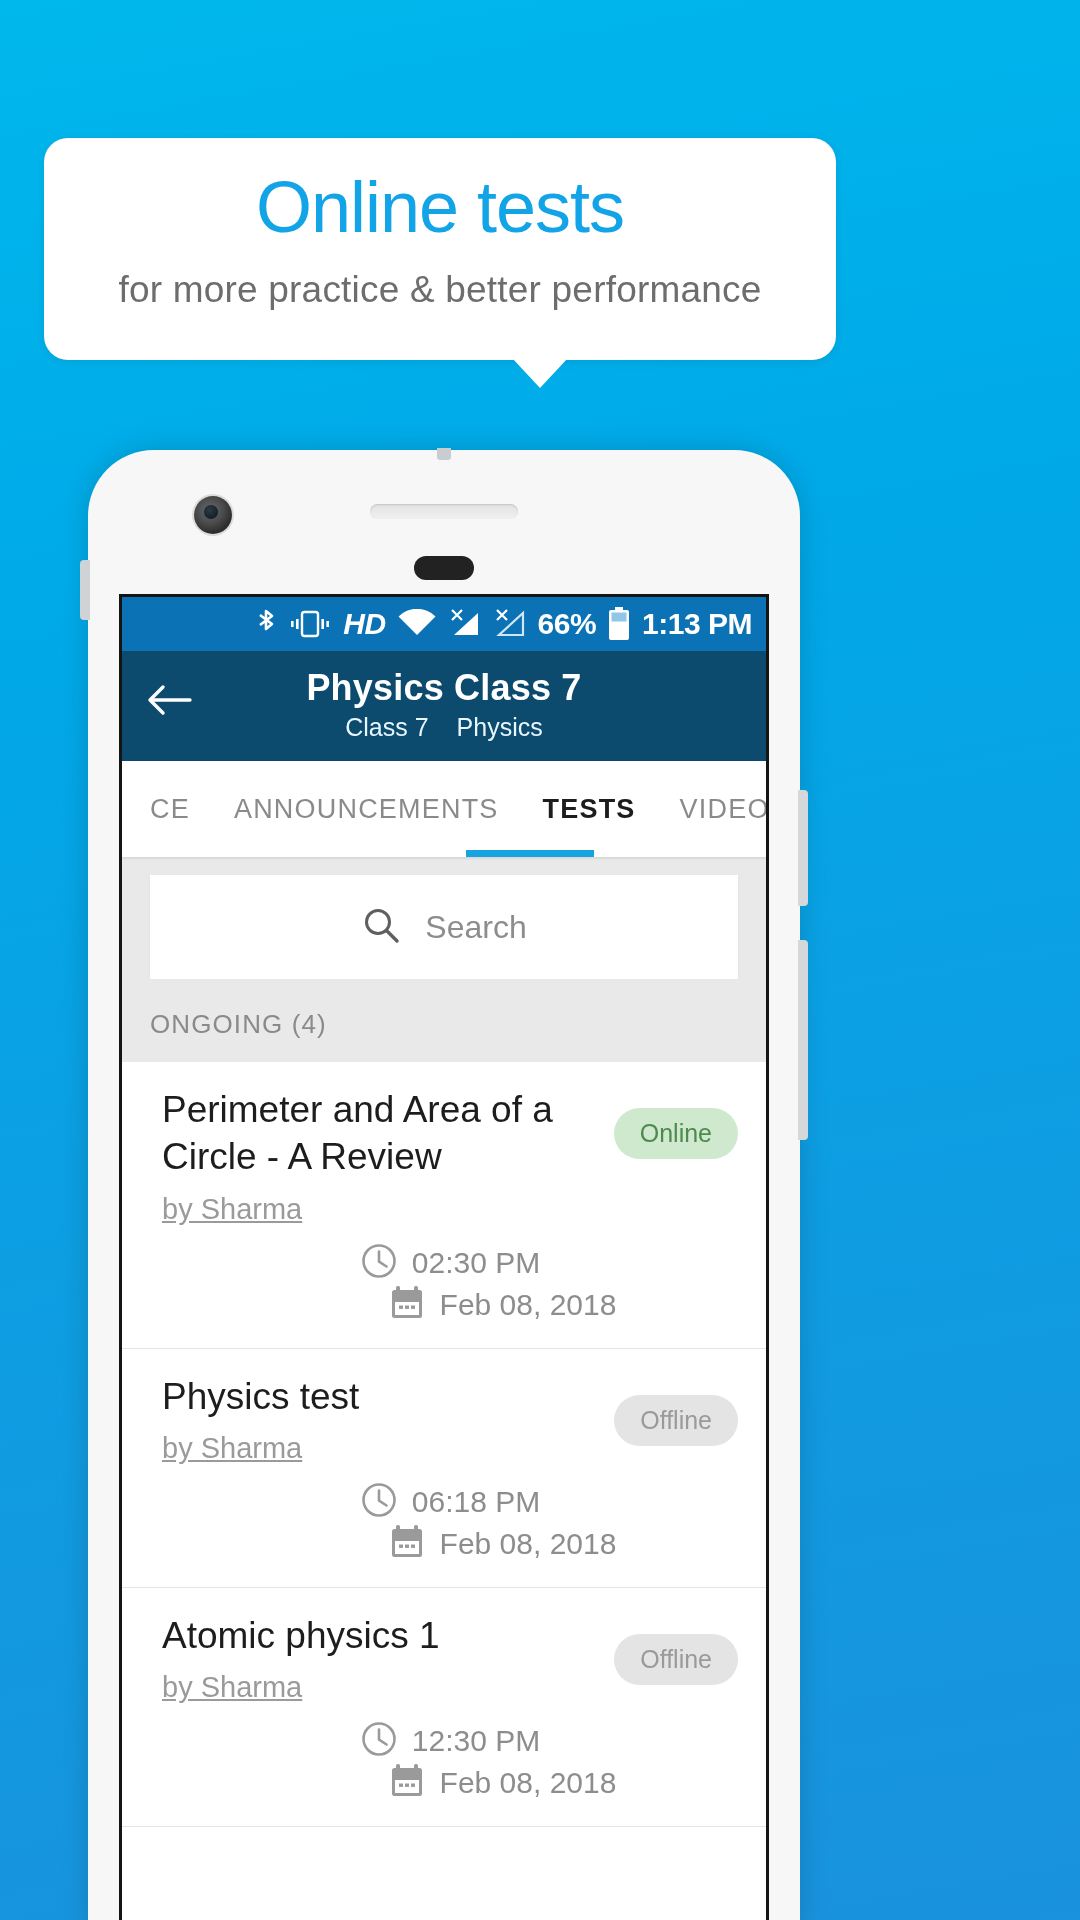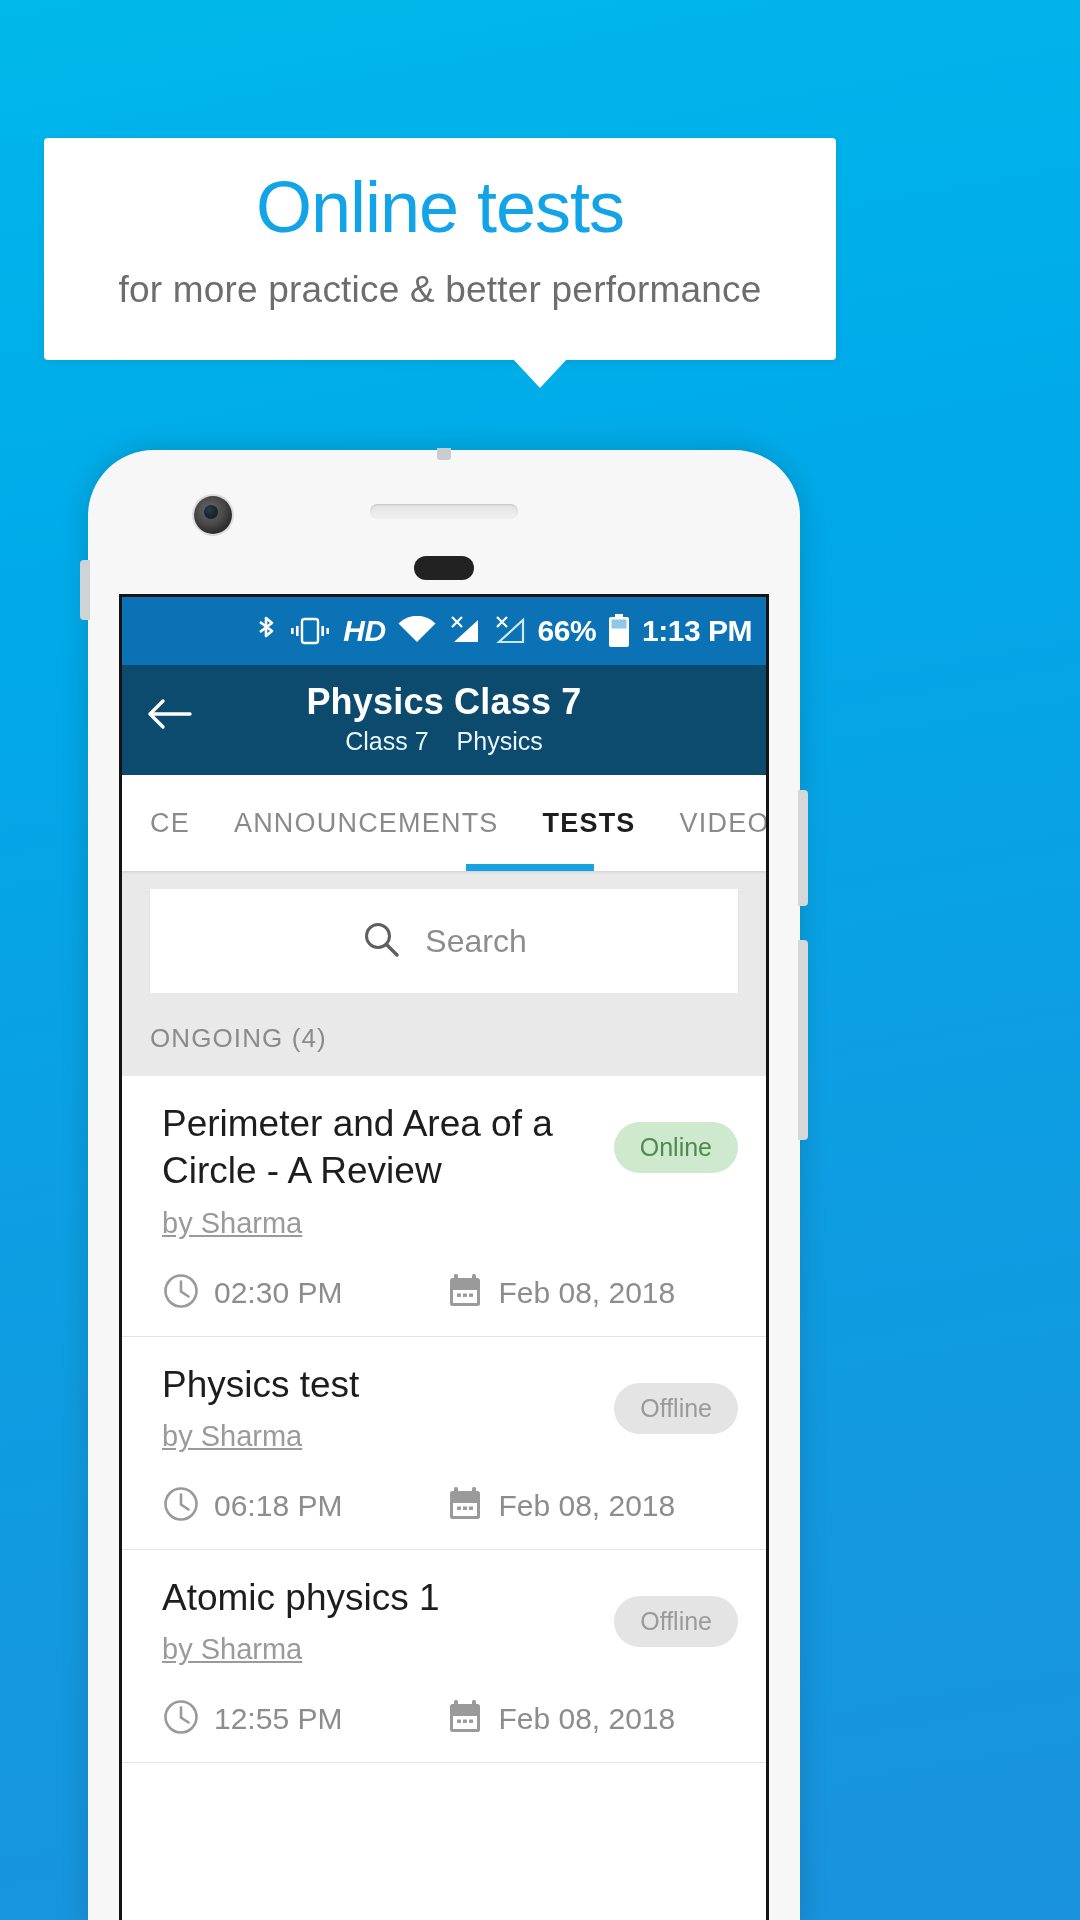--- a/index.html
+++ b/index.html
@@ -6,21 +6,21 @@
   html,body{ width:1080px; height:1920px; overflow:hidden; }
   body{
     font-family:"Liberation Sans", sans-serif;
     background:linear-gradient(170deg,#00b8ec 0%,#00a9e8 30%,#0d9ee2 60%,#1a92dd 100%);
     position:relative;
   }
 
   
   .banner{
     position:absolute; left:44px; top:138px; width:792px; height:222px;
-    background:#ffffff; border-radius:4px;
+    background:#ffffff; border-radius:24px;
     box-shadow:0 2px 10px rgba(0,0,0,.08);
   }
   .banner-title{
     text-align:center; color:#13a4e8; font-size:72px; font-weight:400;
     letter-spacing:-1px; padding-top:30px; line-height:1.1;
   }
   .banner-sub{
     text-align:center; color:#6d6d6d; font-size:37px; font-weight:400;
     padding-top:22px; letter-spacing:.2px;
   }
@@ -73,21 +73,21 @@
 
   
   .screen{
     position:absolute; left:31px; top:144px; width:650px; height:1336px;
     background:#ffffff; overflow:hidden; border:3px solid #141414;
     border-bottom:none;
   }
 
   
   .statusbar{
-    height:68px; background:#0b72b5; display:flex; align-items:center;
+    height:54px; background:#0b72b5; display:flex; align-items:center;
     justify-content:flex-end; padding-right:14px; gap:11px; color:#fff;
   }
   .sb-txt{ font-size:30px; font-weight:700; letter-spacing:-.5px; }
   .sb-ico{ display:flex; align-items:center; }
 
   
   .appbar{
     background:#0c4a6e; padding:16px 0 14px 0; position:relative; height:110px;
   }
   .back-arrow{ position:absolute; left:24px; top:32px; }
@@ -129,21 +129,21 @@
 
   
   .card{
     background:#fff; padding:24px 28px 22px 40px; border-bottom:1px solid #e4e4e4;
     position:relative;
   }
   .card-title{
     font-size:37px; color:#1d1d1d; line-height:1.28; max-width:440px; font-weight:400;
   }
   .card-author{ font-size:29px; color:#9a9a9a; margin-top:12px;text-decoration:underline; }
-  .card-meta{ display:flex; align-items:center; margin-top:32px; }
+  .card-meta{ display:flex; align-items:center; margin-top:16px;flex-direction:column; }
   .meta-item{ display:flex; align-items:center; gap:14px; }
   .meta-item.date{ margin-left:104px; }
   .meta-txt{ font-size:30px; color:#8d8d8d; }
   .badge{
     position:absolute; right:28px; top:46px;
     border-radius:26px; font-size:25px; padding:11px 26px; font-weight:400;
   }
   .badge.online{ background:#cfe9cf; color:#4e8a4e; }
   .badge.offline{ background:#e4e4e4; color:#9a9a9a; }
 </style>
@@ -311,21 +311,21 @@
       <div class="card-title">Atomic physics 1</div>
       <div class="card-author">by Sharma</div>
       <div class="card-meta">
         <span class="meta-item">
           <span>
             <svg width="38" height="38" viewBox="0 0 38 38">
                 <circle cx="19" cy="19" r="15.5" stroke="#9a9a9a" stroke-width="2.6" fill="none"></circle>
                 <path d="M19 9.5V19.5l7.5 5" stroke="#9a9a9a" stroke-width="2.6" fill="none" stroke-linecap="round"></path>
               </svg>
           </span>
-          <span class="meta-txt">12:55 PM</span>
+          <span class="meta-txt">12:30 PM</span>
         </span>
         <span class="meta-item date">
           <span>
             <svg width="38" height="38" viewBox="0 0 38 38">
               <rect x="4" y="6" width="30" height="28" rx="2.5" fill="#9a9a9a"></rect>
               <rect x="7" y="18" width="24" height="13" fill="#fff"></rect>
               <rect x="8" y="2" width="4" height="7" rx="1.6" fill="#9a9a9a"></rect>
               <rect x="26" y="2" width="4" height="7" rx="1.6" fill="#9a9a9a"></rect>
               <rect x="11" y="21.5" width="4" height="3.4" fill="#9a9a9a"></rect>
               <rect x="17" y="21.5" width="4" height="3.4" fill="#9a9a9a"></rect>

